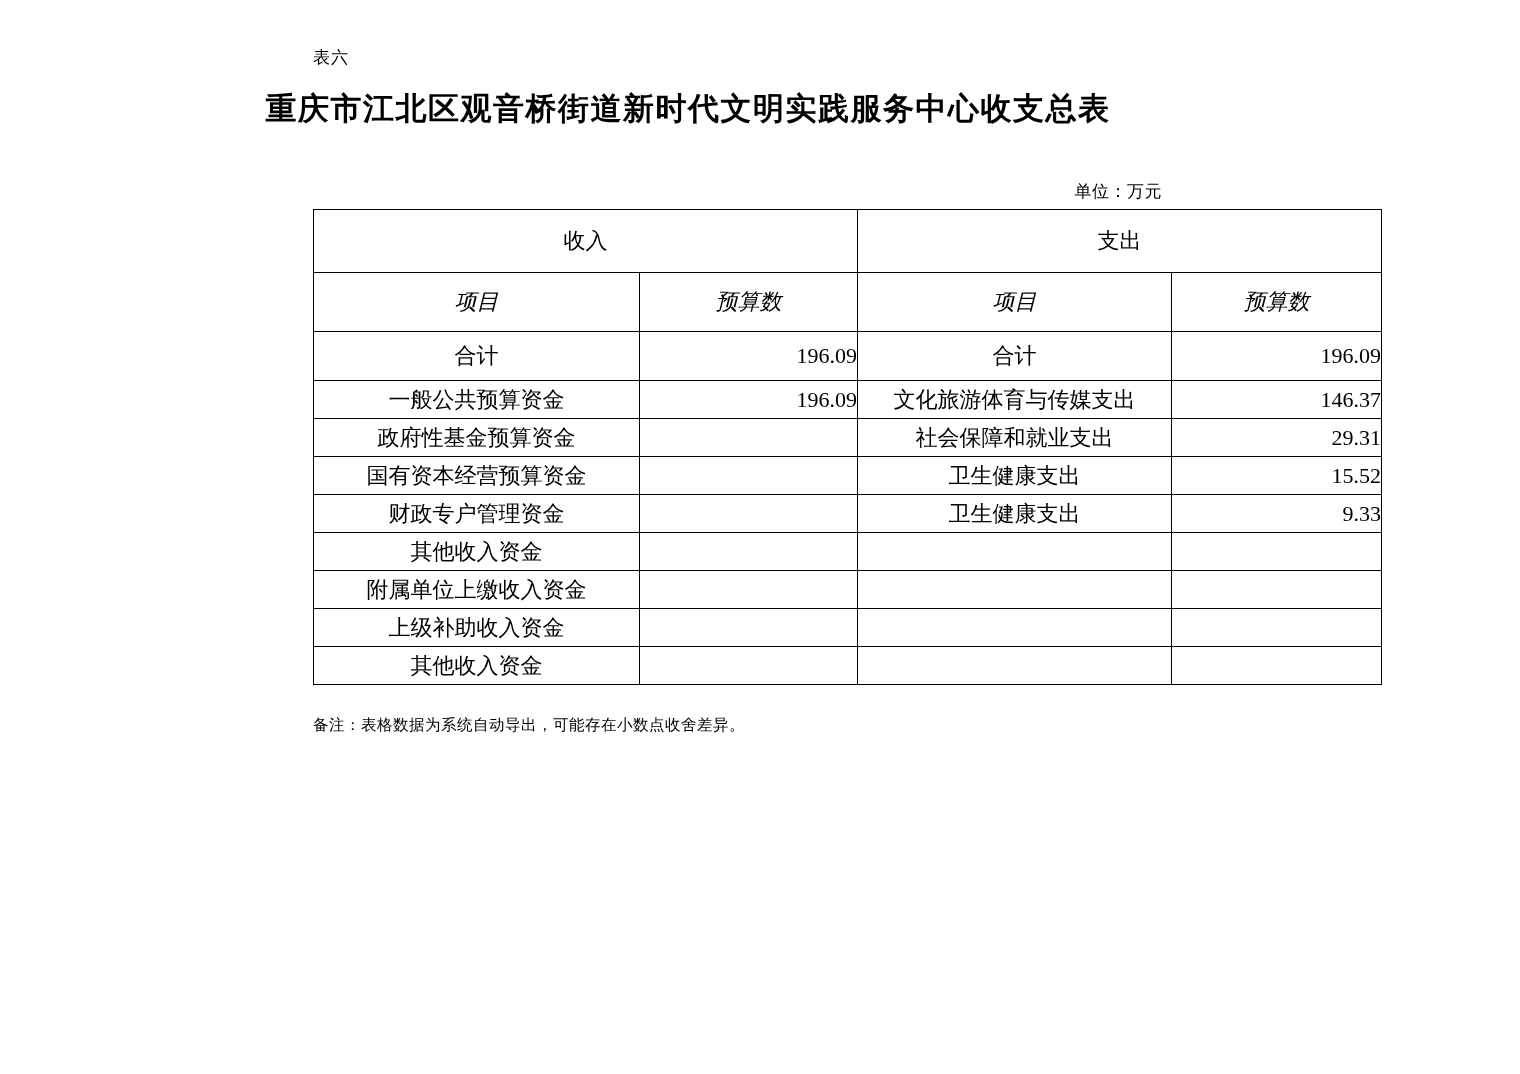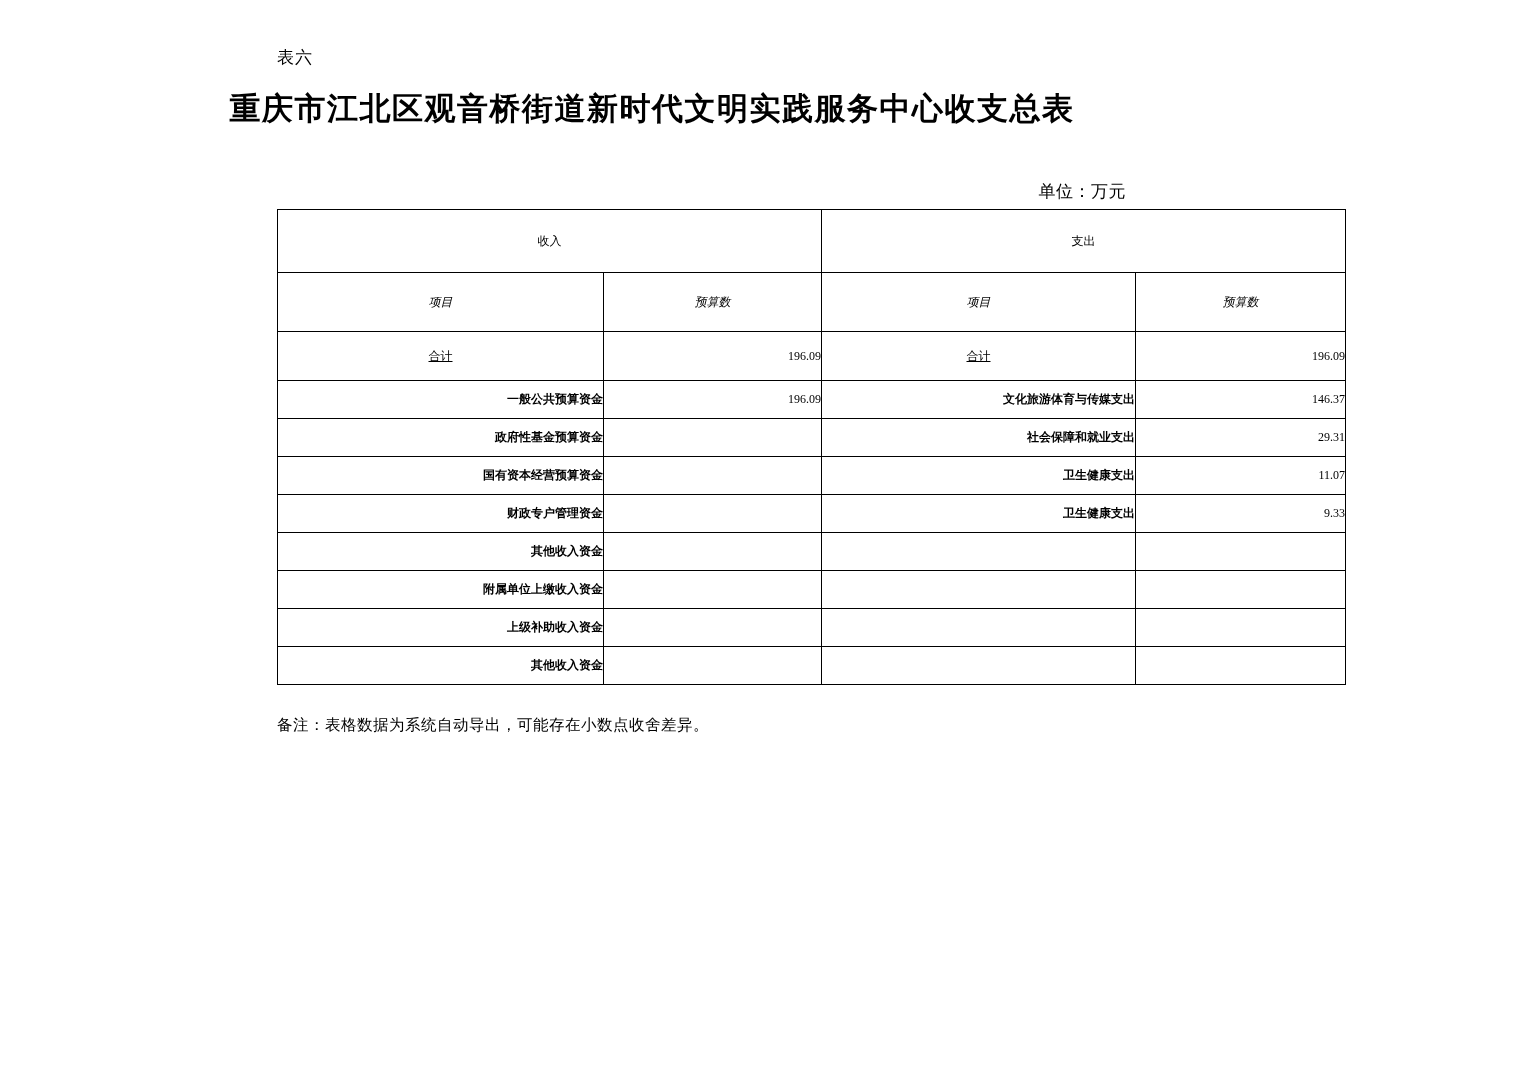--- a/index.html
+++ b/index.html
@@ -13,20 +13,21 @@
     font-family: "Liberation Serif", "DejaVu Serif", serif;
     color: #000000;
     position: relative;
     overflow: hidden;
   }
   .page {
     position: relative;
     width: 1304px;
     height: 1074px;
     box-sizing: border-box;
+    margin-left: 36px;
   }
   .form-tag {
     position: absolute;
     left: 277px;
     top: 46px;
     font-size: 17px;
     letter-spacing: 1px;
     font-family: "Liberation Serif", "DejaVu Serif", serif;
   }
   .doc-title {
@@ -50,21 +51,21 @@
   table.budget {
     position: absolute;
     left: 277px;
     top: 209px;
     width: 1068px;
     border-collapse: collapse;
     table-layout: fixed;
   }
   table.budget td {
     border: 1px solid #000000;
-    font-size: 12px;
+    font-size: 22px;
     padding: 0;
     height: 37px;
     vertical-align: middle;
   }
   .col-a { width: 326px; }
   .col-b { width: 218px; }
   .col-c { width: 314px; }
   .col-d { width: 210px; }
 
   .group-head {
@@ -75,25 +76,24 @@
   .sub-head {
     text-align: center;
     height: 58px !important;
     font-size: 19px;
     font-style: italic;
   }
   .total-row td {
     height: 48px !important;
     font-size: 19px;
   }
-  .cell-center { text-align: center; text-decoration: underline; }
+  .cell-center { text-align: center; }
   .cell-left {
-    text-align: right;
+    text-align: center;
     padding-left: 8px;
-    font-weight: bold;
   }
   .cell-right {
     text-align: right;
     padding-right: 7px;
   }
   .remark {
     position: absolute;
     left: 277px;
     top: 715px;
     font-size: 15.5px;
@@ -147,21 +147,21 @@
       <tr>
         <td class="cell-left">政府性基金预算资金</td>
         <td class="cell-right"></td>
         <td class="cell-left">社会保障和就业支出</td>
         <td class="cell-right">29.31</td>
       </tr>
       <tr>
         <td class="cell-left">国有资本经营预算资金</td>
         <td class="cell-right"></td>
         <td class="cell-left">卫生健康支出</td>
-        <td class="cell-right">11.07</td>
+        <td class="cell-right">15.52</td>
       </tr>
       <tr>
         <td class="cell-left">财政专户管理资金</td>
         <td class="cell-right"></td>
         <td class="cell-left">卫生健康支出</td>
         <td class="cell-right">9.33</td>
       </tr>
       <tr>
         <td class="cell-left">其他收入资金</td>
         <td class="cell-right"></td>

